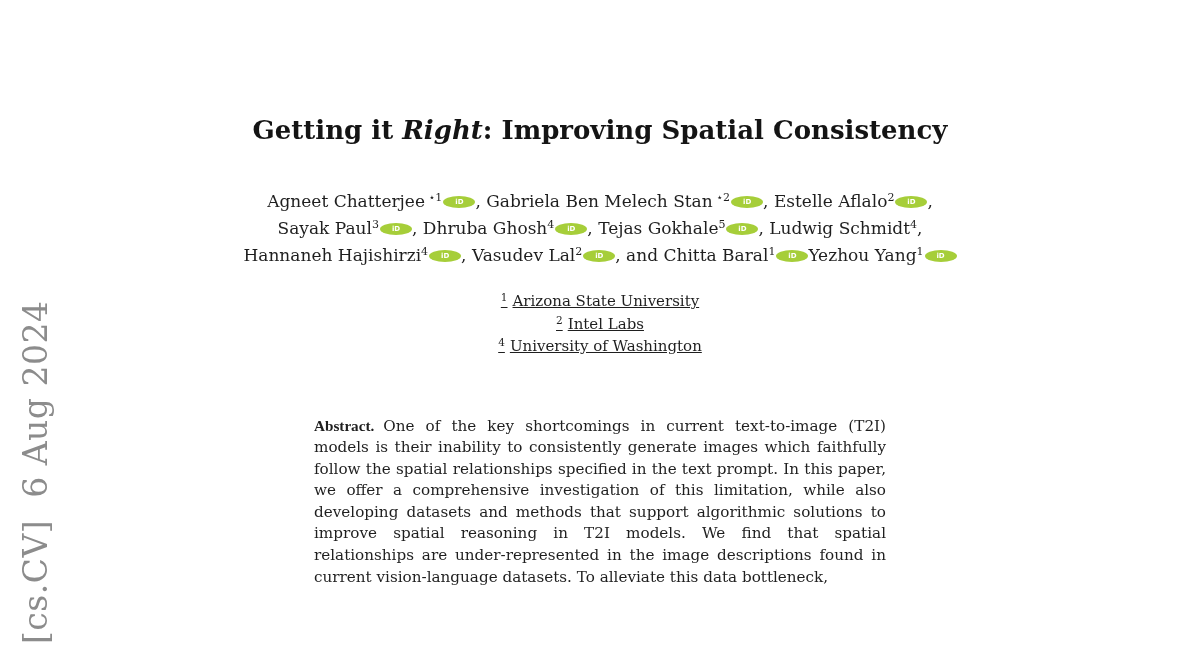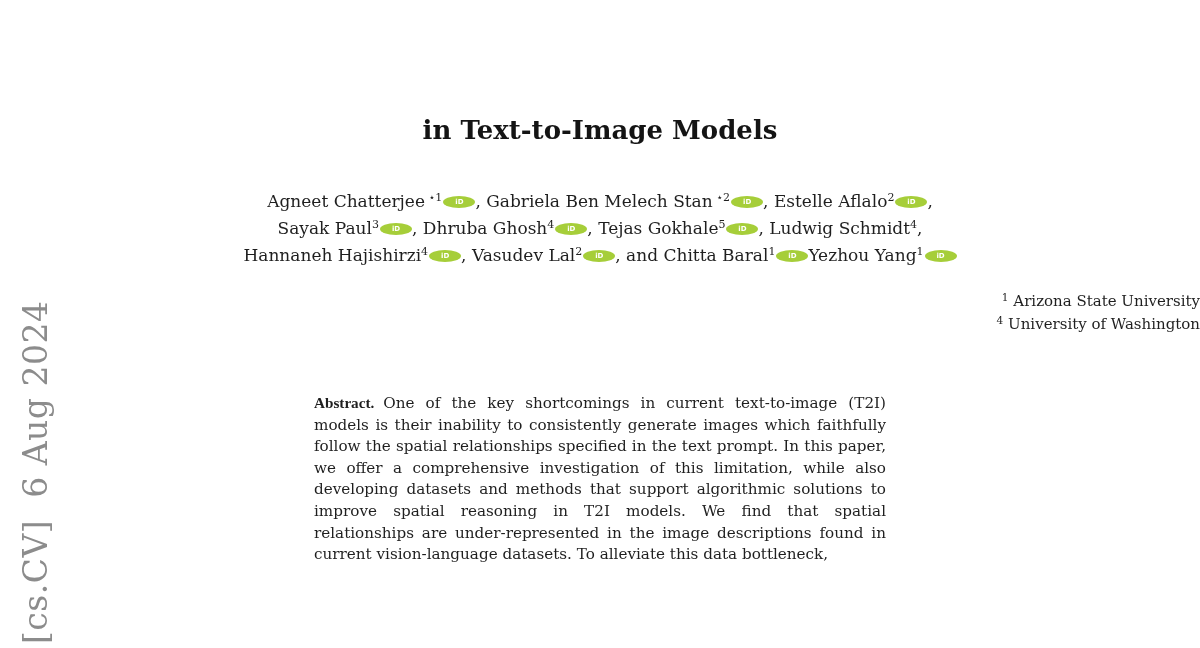--- a/index.html
+++ b/index.html
@@ -54,23 +54,24 @@
     line-height: 12px;
     text-align: center;
     font-family: "DejaVu Sans", "Liberation Sans", sans-serif;
     font-weight: bold;
     vertical-align: 3px;
     margin-left: 1px;
     cursor: pointer;
   }
   .affiliations {
     margin-top: 21px;
-    text-align: right;
+    text-align: center;
     font-size: 15px;
     line-height: 21.5px;
+    text-decoration: underline;
   }
   .affil-sup {
     font-size: 10.5px;
     position: relative;
     top: -5px;
     margin-right: 5px;
   }
   .abstract {
     width: 572px;
     margin: 56px auto 0 auto;
@@ -85,31 +86,32 @@
   }
 </style>
 </head>
 <body>
 
 <div class="page">
 
   <div class="watermark" style="color: rgb(140, 140, 140);">[cs.CV]  6 Aug 2024</div>
 
   <div class="title">
-    <div class="title-line">in Text-to-Image Models</div>
+    <div class="title-line"><span>Getting it </span><span class="italic">Right</span><span>: Improving Spatial Consistency</span></div>
   </div>
 
   <div class="authors">
       <div class="author-line"><span class="author-name">Agneet Chatterjee</span><span class="sup"> ⋆1</span><span class="orcid" style="background: rgb(166, 206, 57);">iD</span><span class="author-sep">, </span><span class="author-name">Gabriela Ben Melech Stan</span><span class="sup"> ⋆2</span><span class="orcid" style="background: rgb(166, 206, 57);">iD</span><span class="author-sep">, </span><span class="author-name">Estelle Aflalo</span><span class="sup">2</span><span class="orcid" style="background: rgb(166, 206, 57);">iD</span><span class="author-sep">,</span></div>
       <div class="author-line"><span class="author-name">Sayak Paul</span><span class="sup">3</span><span class="orcid" style="background: rgb(166, 206, 57);">iD</span><span class="author-sep">, </span><span class="author-name">Dhruba Ghosh</span><span class="sup">4</span><span class="orcid" style="background: rgb(166, 206, 57);">iD</span><span class="author-sep">, </span><span class="author-name">Tejas Gokhale</span><span class="sup">5</span><span class="orcid" style="background: rgb(166, 206, 57);">iD</span><span class="author-sep">, </span><span class="author-name">Ludwig Schmidt</span><span class="sup">4</span><span class="author-sep">,</span></div>
       <div class="author-line"><span class="author-name">Hannaneh Hajishirzi</span><span class="sup">4</span><span class="orcid" style="background: rgb(166, 206, 57);">iD</span><span class="author-sep">, </span><span class="author-name">Vasudev Lal</span><span class="sup">2</span><span class="orcid" style="background: rgb(166, 206, 57);">iD</span><span class="author-sep">, and </span><span class="author-name">Chitta Baral</span><span class="sup">1</span><span class="orcid" style="background: rgb(166, 206, 57);">iD</span><span class="author-name">Yezhou Yang</span><span class="sup">1</span><span class="orcid" style="background: rgb(166, 206, 57);">iD</span></div>
     </div>
 
   <div class="affiliations">
       <div class="affil-line"><span class="affil-sup">1</span><span class="affil-name">Arizona State University</span></div>
+      <div class="affil-line"><span class="affil-sup">2</span><span class="affil-name">Intel Labs</span></div>
       <div class="affil-line"><span class="affil-sup">4</span><span class="affil-name">University of Washington</span></div>
     </div>
 
   <div class="abstract">
     <span class="abstract-label">Abstract.</span><span class="abstract-text">One of the key shortcomings in current text-to-image (T2I) models is their inability to consistently generate images which faithfully follow the spatial relationships specified in the text prompt. In this paper, we offer a comprehensive investigation of this limitation, while also developing datasets and methods that support algorithmic solutions to improve spatial reasoning in T2I models. We find that spatial relationships are under-represented in the image descriptions found in current vision-language datasets. To alleviate this data bottleneck,</span>
   </div>
 
 </div>
 
 </body></html>

